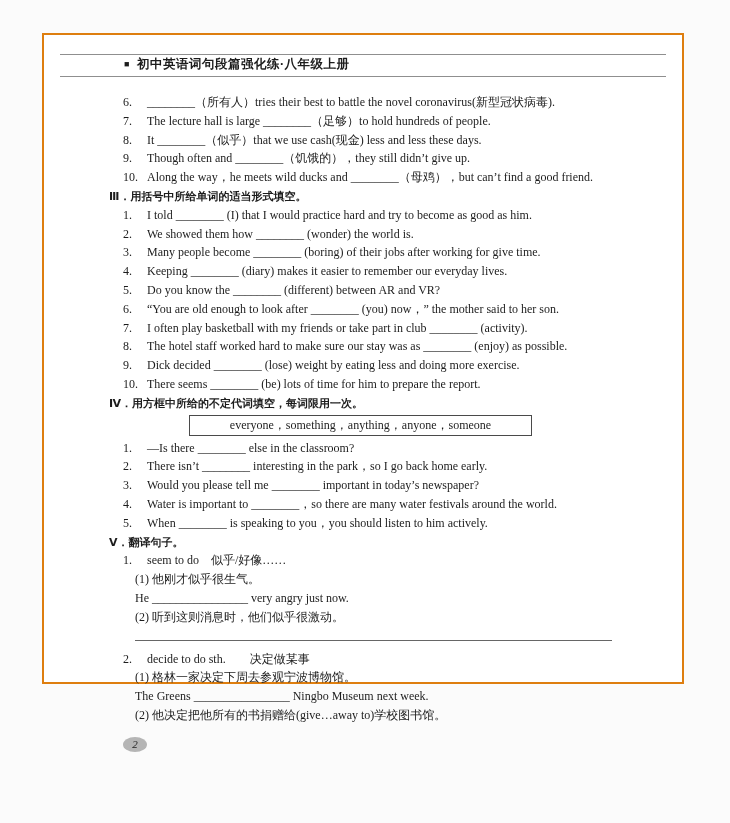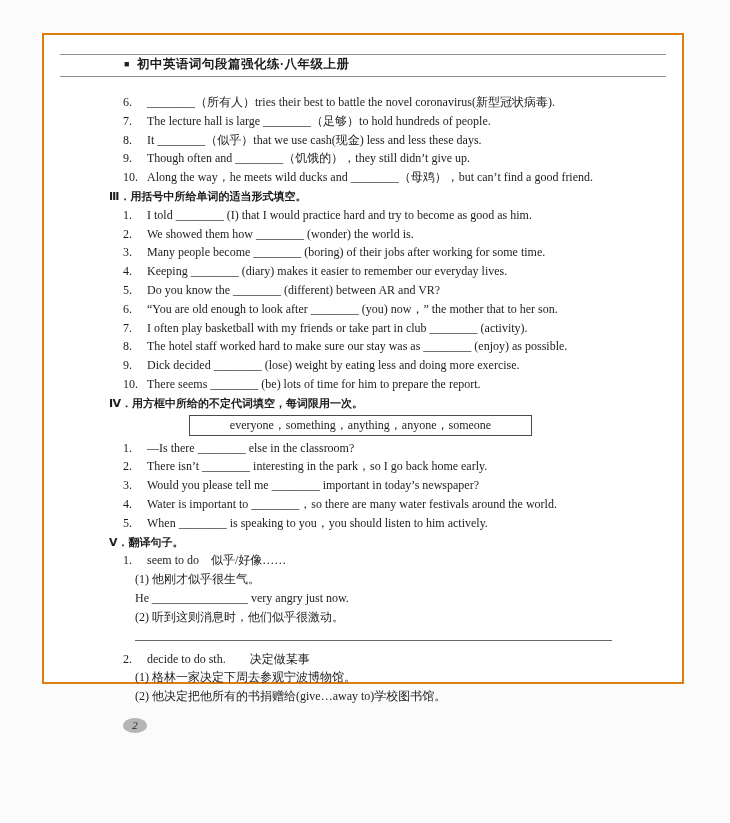--- a/index.html
+++ b/index.html
@@ -87,33 +87,33 @@
     <div class="item">
         <span class="num">1.</span>
         <span class="txt">I told ________ (I) that I would practice hard and try to become as good as him.</span>
       </div>
     <div class="item">
         <span class="num">2.</span>
         <span class="txt">We showed them how ________ (wonder) the world is.</span>
       </div>
     <div class="item">
         <span class="num">3.</span>
-        <span class="txt">Many people become ________ (boring) of their jobs after working for some time.</span>
+        <span class="txt">Many people become ________ (boring) of their jobs after working for give time.</span>
       </div>
     <div class="item">
         <span class="num">4.</span>
         <span class="txt">Keeping ________ (diary) makes it easier to remember our everyday lives.</span>
       </div>
     <div class="item">
         <span class="num">5.</span>
         <span class="txt">Do you know the ________ (different) between AR and VR?</span>
       </div>
     <div class="item">
         <span class="num">6.</span>
-        <span class="txt">“You are old enough to look after ________ (you) now，” the mother that to her son.</span>
+        <span class="txt">“You are old enough to look after ________ (you) now，” the mother said to her son.</span>
       </div>
     <div class="item">
         <span class="num">7.</span>
         <span class="txt">I often play basketball with my friends or take part in club ________ (activity).</span>
       </div>
     <div class="item">
         <span class="num">8.</span>
         <span class="txt">The hotel staff worked hard to make sure our stay was as ________ (enjoy) as possible.</span>
       </div>
     <div class="item">
@@ -157,18 +157,19 @@
     <div class="sub">(1) 他刚才似乎很生气。</div>
     <div class="sub">He ________________ very angry just now.</div>
     <div class="sub">(2) 听到这则消息时，他们似乎很激动。</div>
     <div class="answer-line"></div>
 
     <div class="item">
         <span class="num">2.</span>
         <span class="txt">decide to do sth.　　决定做某事</span>
       </div>
     <div class="sub">(1) 格林一家决定下周去参观宁波博物馆。</div>
+    <div class="sub">The Greens ________________ Ningbo Museum next week.</div>
     <div class="sub">(2) 他决定把他所有的书捐赠给(give…away to)学校图书馆。</div>
 
     <div class="page-num"><span>2</span></div>
 
   </div>
 </div>
 
 </body></html>

